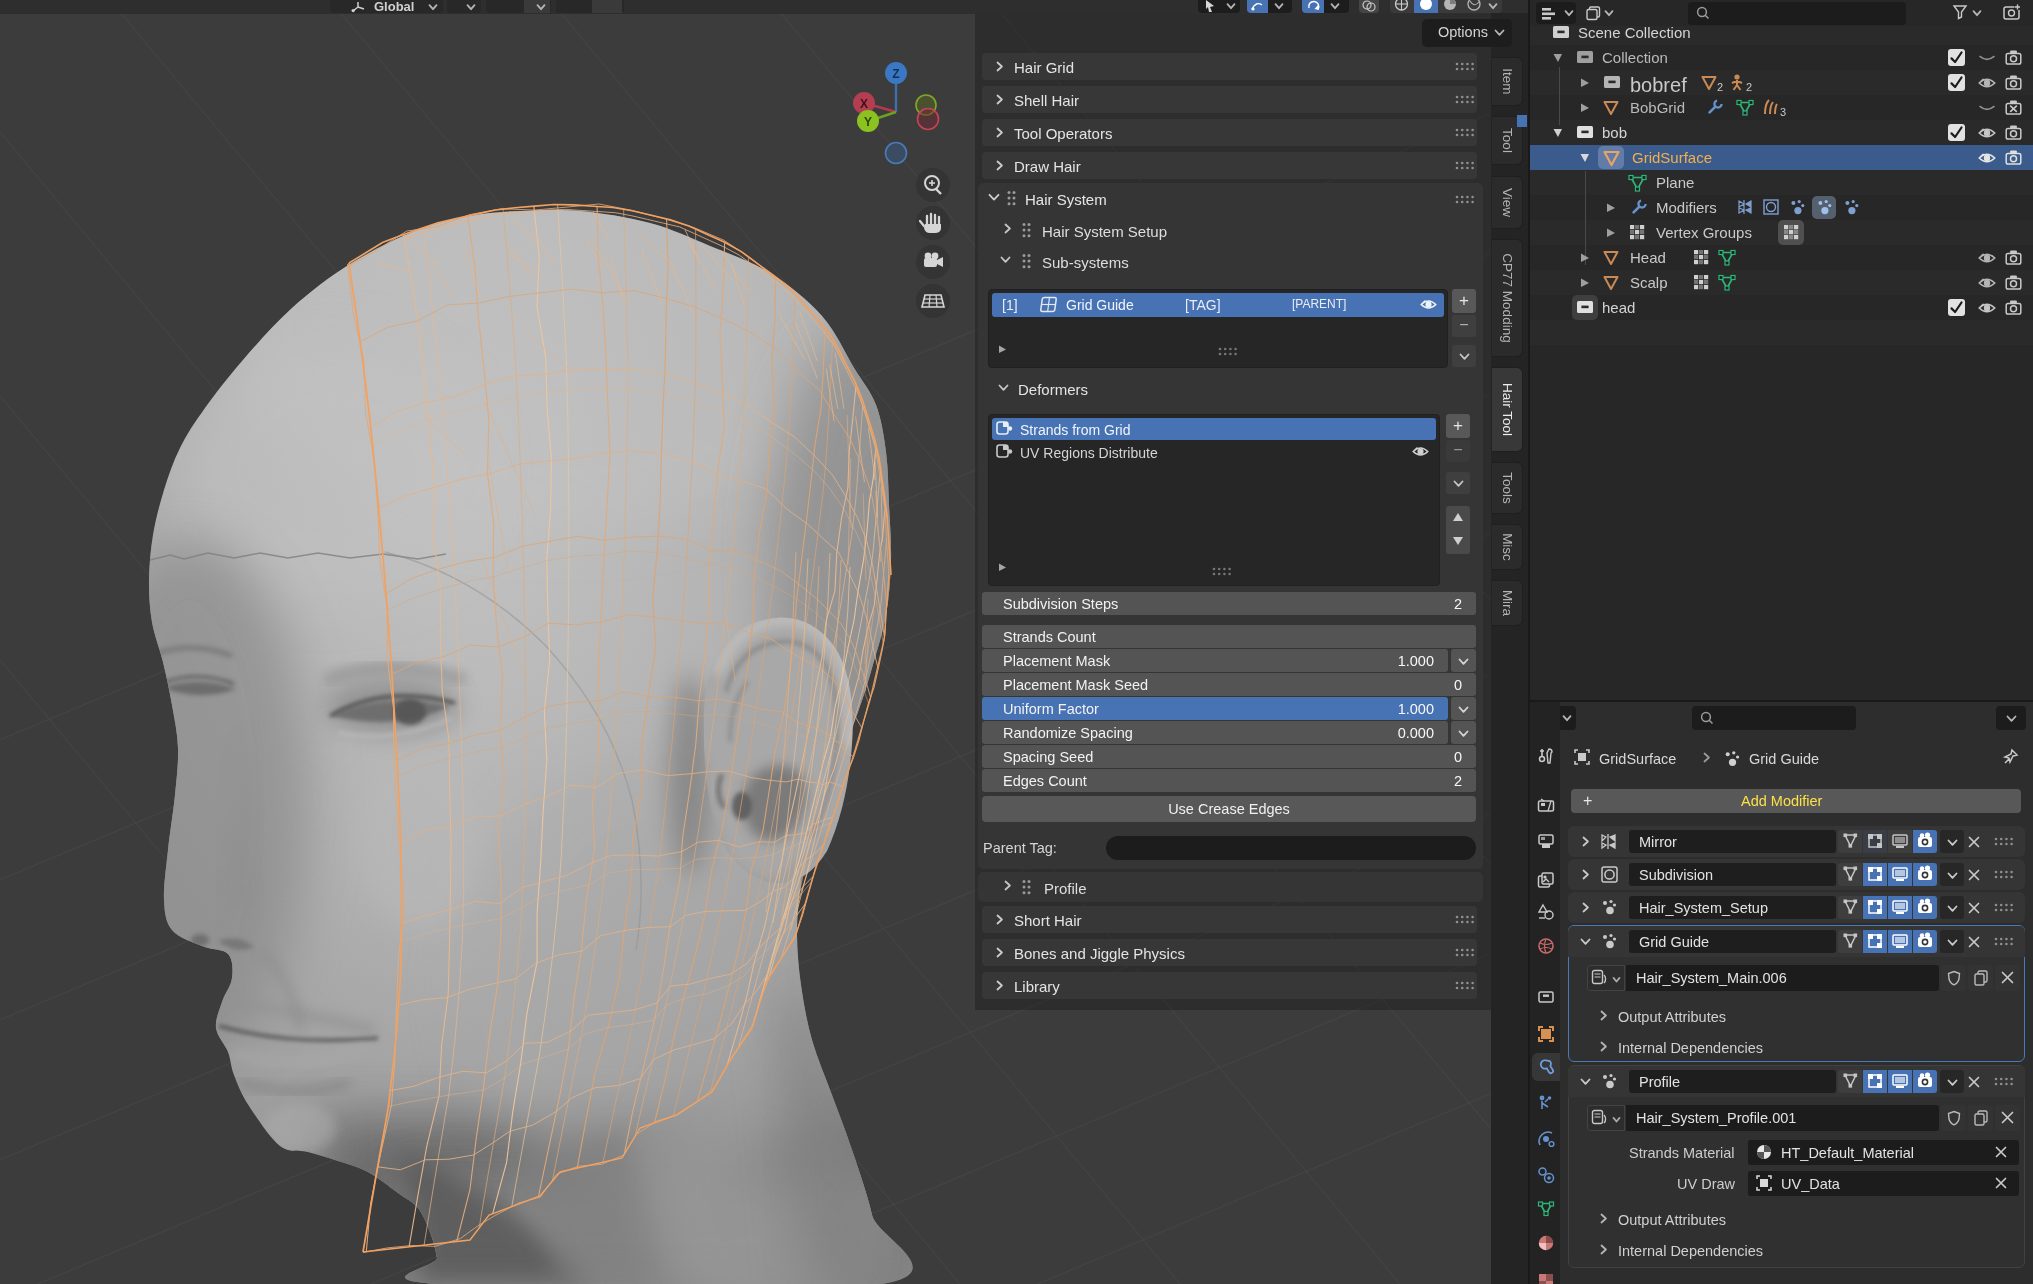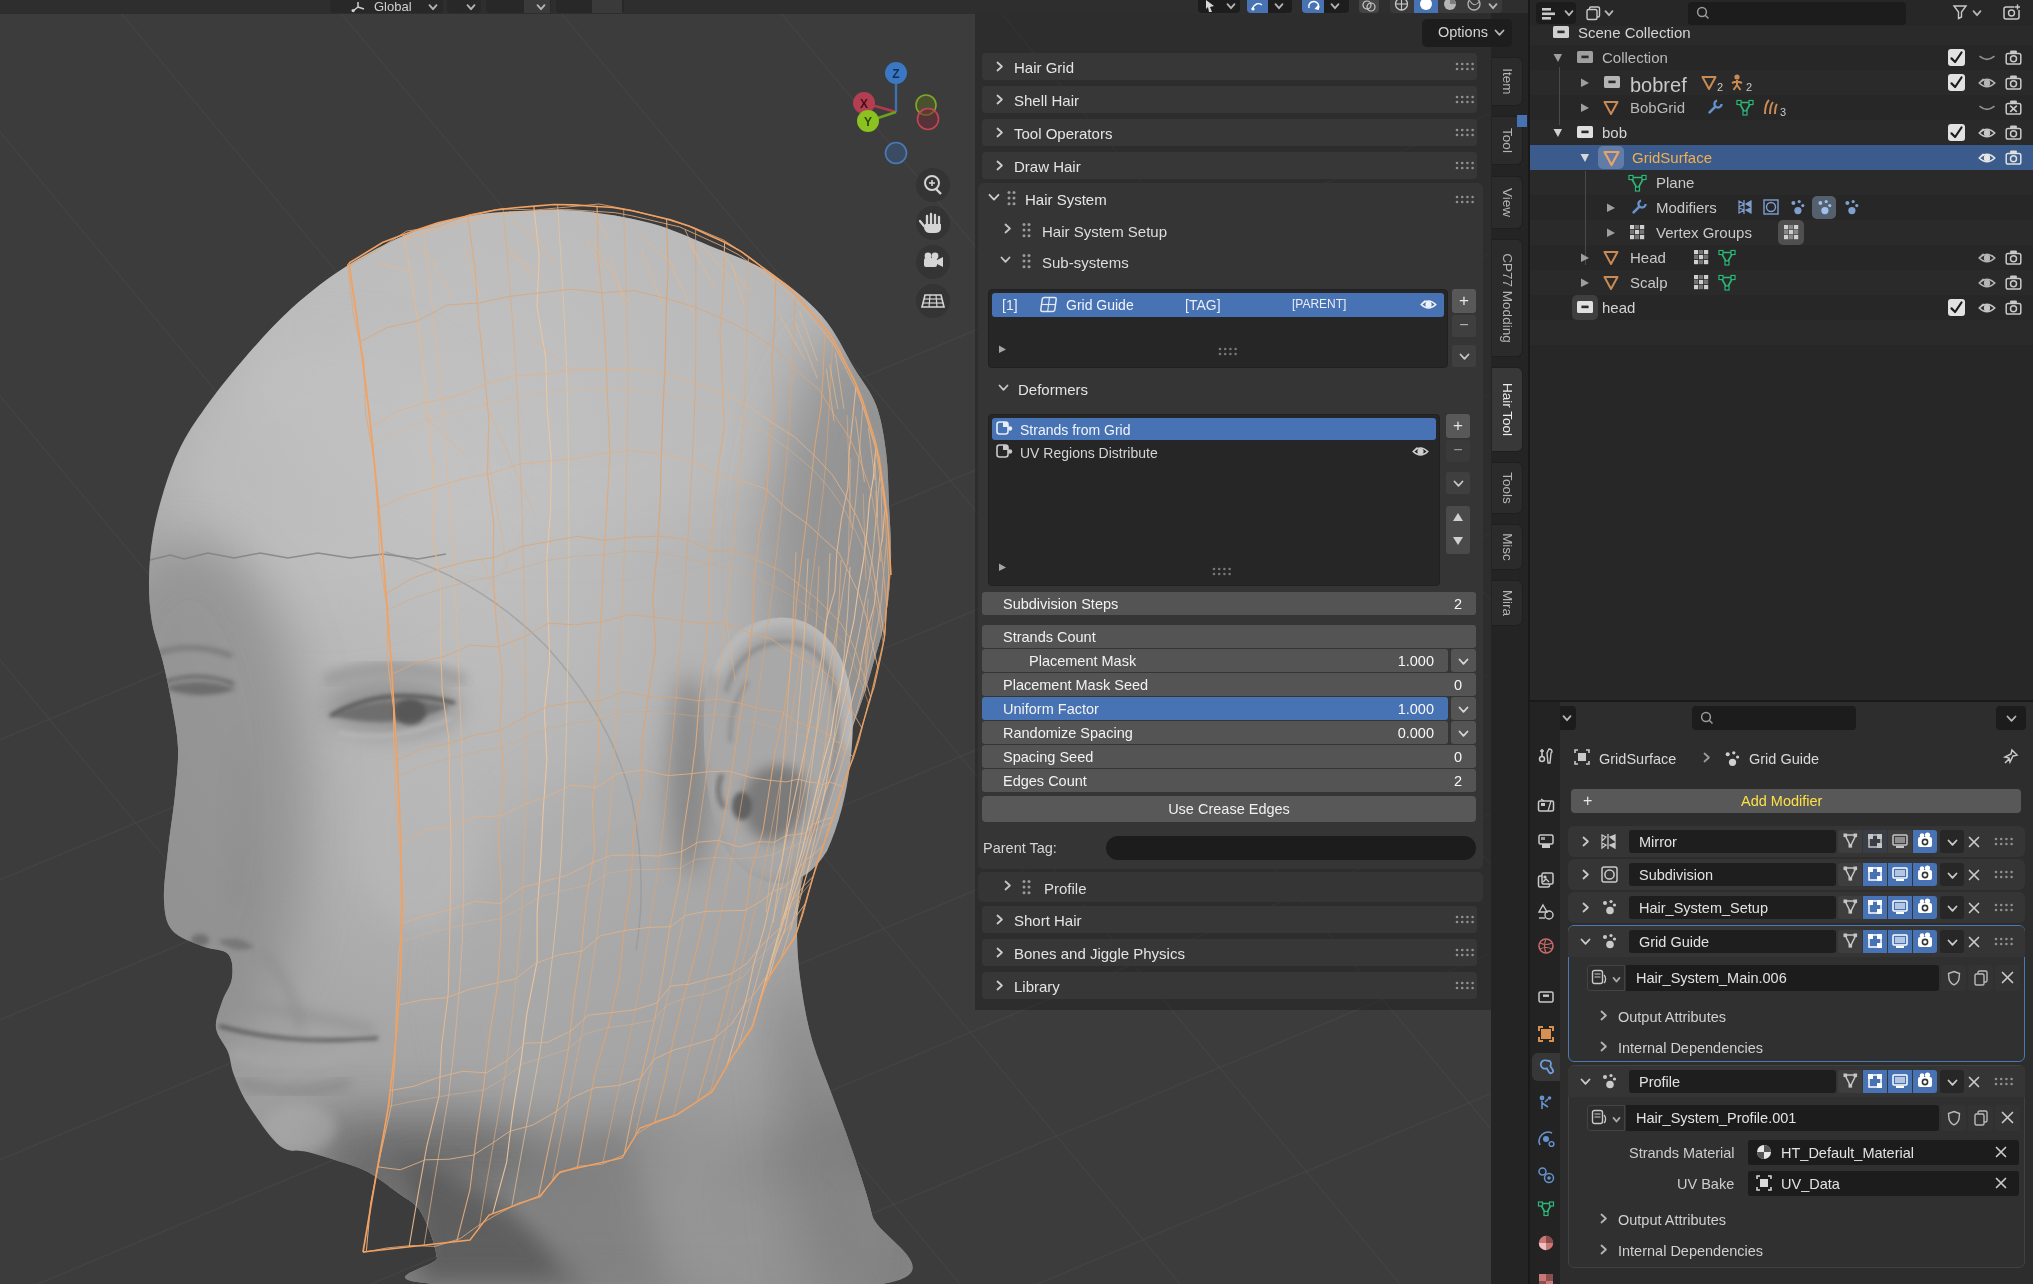--- a/index.html
+++ b/index.html
@@ -221,21 +221,21 @@
       <circle cx="935" cy="256" r="3.4" fill="#d5d5d5"></circle>
       <path d="M937,260 L943,257 L943,267 L937,264 Z" fill="#d5d5d5"></path>
 <path d="M925,295 L941,295 L944,307 L922,307 Z" fill="none" stroke="#d5d5d5" stroke-width="1.6"></path>
       <line x1="930" y1="295" x2="929" y2="307" stroke="#d5d5d5" stroke-width="1.2"></line>
       <line x1="936" y1="295" x2="937" y2="307" stroke="#d5d5d5" stroke-width="1.2"></line>
       <line x1="924" y1="299" x2="942" y2="299" stroke="#d5d5d5" stroke-width="1.2"></line>
       <line x1="923" y1="303" x2="943" y2="303" stroke="#d5d5d5" stroke-width="1.2"></line>
 </svg>
 <div style="position:absolute;left:0px;top:0px;width:1530px;height:14px;background:#2e2e2e;"></div>
     <div style="position:absolute;left:330px;top:0px;width:113px;height:13px;background:#282828;border-radius:0 0 4px 4px;"></div>
-    <div style="position:absolute;left:374px;top:0px;font-size:13px;color:#d0d0d0;white-space:nowrap;line-height:1;">Global</div>
+    <div style="position:absolute;left:374px;top:0px;font-size:13px;color:#d0d0d0;white-space:nowrap;line-height:1;font-weight:bold;">Global</div>
     <svg style="position:absolute;left:350px;top:1px;" width="16" height="12" viewBox="0 0 16 12">
       <path d="M3,10 L8,6 L8,1 M8,6 L14,8" fill="none" stroke="#cfcfcf" stroke-width="1.5"></path>
       <circle cx="3.2" cy="9.6" r="1.7" fill="#cfcfcf"></circle>
     </svg>
     <svg style="position:absolute;left:428px;top:2px;" width="10" height="10" viewBox="0 0 10 10">
       <path d="M1.5,3.2 L5.0,7.2 L8.5,3.2" fill="none" stroke="#b5b5b5" stroke-width="1.8" stroke-linecap="round" stroke-linejoin="round"></path>
     </svg>
     <div style="position:absolute;left:447px;top:0px;width:34px;height:13px;background:#282828;border-radius:0 0 4px 4px;"></div>
     <svg style="position:absolute;left:466px;top:2px;" width="10" height="10" viewBox="0 0 10 10">
       <path d="M1.5,3.2 L5.0,7.2 L8.5,3.2" fill="none" stroke="#b5b5b5" stroke-width="1.8" stroke-linecap="round" stroke-linejoin="round"></path>
@@ -495,21 +495,21 @@
     </svg>
     <svg style="position:absolute;left:1452px;top:536px;" width="12" height="10" viewBox="0 0 12 10">
       <path d="M1,1 L11,1 L6,9 Z" fill="#cfcfcf"></path>
     </svg>
     <div style="position:absolute;left:982px;top:592px;width:494px;height:23px;background:#545454;border-radius:3px;"></div>
     <div style="position:absolute;left:1003px;top:597px;font-size:14.5px;color:#f2f2f2;white-space:nowrap;line-height:1;">Subdivision Steps</div>
     <div style="position:absolute;left:0px;top:597px;font-size:14.5px;color:#f7f7f7;white-space:nowrap;line-height:1;right:571px;text-align:right;position:absolute;">2</div>
     <div style="position:absolute;left:982px;top:625px;width:494px;height:23px;background:#545454;border-radius:3px;"></div>
     <div style="position:absolute;left:1003px;top:630px;font-size:14.5px;color:#f2f2f2;white-space:nowrap;line-height:1;">Strands Count</div>
     <div style="position:absolute;left:982px;top:649px;width:466px;height:23px;background:#545454;border-radius:3px;"></div>
-    <div style="position:absolute;left:1003px;top:654px;font-size:14.5px;color:#f2f2f2;white-space:nowrap;line-height:1;margin-left:26px;">Placement Mask</div>
+    <div style="position:absolute;left:1003px;top:654px;font-size:14.5px;color:#f2f2f2;white-space:nowrap;line-height:1;">Placement Mask</div>
     <div style="position:absolute;left:0px;top:654px;font-size:14.5px;color:#f7f7f7;white-space:nowrap;line-height:1;right:599px;text-align:right;position:absolute;">1.000</div>
     <div style="position:absolute;left:1451px;top:649px;width:25px;height:23px;background:#545454;border-radius:3px;"></div>
     <svg style="position:absolute;left:1458px;top:656px;" width="11" height="11" viewBox="0 0 11 11">
       <path d="M1.5,3.5 L5.5,7.9 L9.5,3.5" fill="none" stroke="#d5d5d5" stroke-width="1.8" stroke-linecap="round" stroke-linejoin="round"></path>
     </svg>
     <div style="position:absolute;left:982px;top:673px;width:494px;height:23px;background:#545454;border-radius:3px;"></div>
     <div style="position:absolute;left:1003px;top:678px;font-size:14.5px;color:#f2f2f2;white-space:nowrap;line-height:1;">Placement Mask Seed</div>
     <div style="position:absolute;left:0px;top:678px;font-size:14.5px;color:#f7f7f7;white-space:nowrap;line-height:1;right:571px;text-align:right;position:absolute;">0</div>
     <div style="position:absolute;left:982px;top:697px;width:466px;height:23px;background:#4772b3;border-radius:3px;"></div>
     <div style="position:absolute;left:1003px;top:702px;font-size:14.5px;color:#f2f2f2;white-space:nowrap;line-height:1;">Uniform Factor</div>
@@ -1401,21 +1401,21 @@
     <div style="position:absolute;left:1748px;top:1140px;width:271px;height:25px;background:#1c1c1c;border-radius:3px;"></div>
     <svg style="position:absolute;left:1755px;top:1143px;" width="18" height="18" viewBox="0 0 18 18">
       <circle cx="9" cy="9" r="7" fill="#e8e8e8"></circle>
       <path d="M9,2 A7,7 0 0 1 16,9 L9,9 Z" fill="#555"></path>
       <path d="M9,16 A7,7 0 0 1 2,9 L9,9 Z" fill="#555"></path>
     </svg>
     <div style="position:absolute;left:1781px;top:1146px;font-size:14.5px;color:#e2e2e2;white-space:nowrap;line-height:1;">HT_Default_Material</div>
     <svg style="position:absolute;left:1994px;top:1145px;" width="14" height="14" viewBox="0 0 14 14">
       <path d="M2.5,2.5 L11.5,11.5 M11.5,2.5 L2.5,11.5" stroke="#c9c9c9" stroke-width="1.7" stroke-linecap="round"></path>
     </svg>
-    <div style="position:absolute;left:0px;top:1177px;font-size:14.5px;color:#cccccc;white-space:nowrap;line-height:1;left:1677px;">UV Bake</div>
+    <div style="position:absolute;left:0px;top:1177px;font-size:14.5px;color:#cccccc;white-space:nowrap;line-height:1;left:1677px;">UV Draw</div>
     <div style="position:absolute;left:1748px;top:1171px;width:271px;height:25px;background:#1c1c1c;border-radius:3px;"></div>
     <svg style="position:absolute;left:1755px;top:1174px;" width="18" height="18" viewBox="0 0 18 18">
       <rect x="5" y="5" width="8" height="8" fill="#d9d9d9"></rect>
       <path d="M2,5 L2,2 L5,2 M13,2 L16,2 L16,5 M16,13 L16,16 L13,16 M5,16 L2,16 L2,13" stroke="#d9d9d9" stroke-width="1.5" fill="none"></path>
     </svg>
     <div style="position:absolute;left:1781px;top:1177px;font-size:14.5px;color:#e2e2e2;white-space:nowrap;line-height:1;">UV_Data</div>
     <svg style="position:absolute;left:1994px;top:1176px;" width="14" height="14" viewBox="0 0 14 14">
       <path d="M2.5,2.5 L11.5,11.5 M11.5,2.5 L2.5,11.5" stroke="#c9c9c9" stroke-width="1.7" stroke-linecap="round"></path>
     </svg>
     <svg style="position:absolute;left:1598px;top:1213px;" width="11" height="11" viewBox="0 0 11 11">

